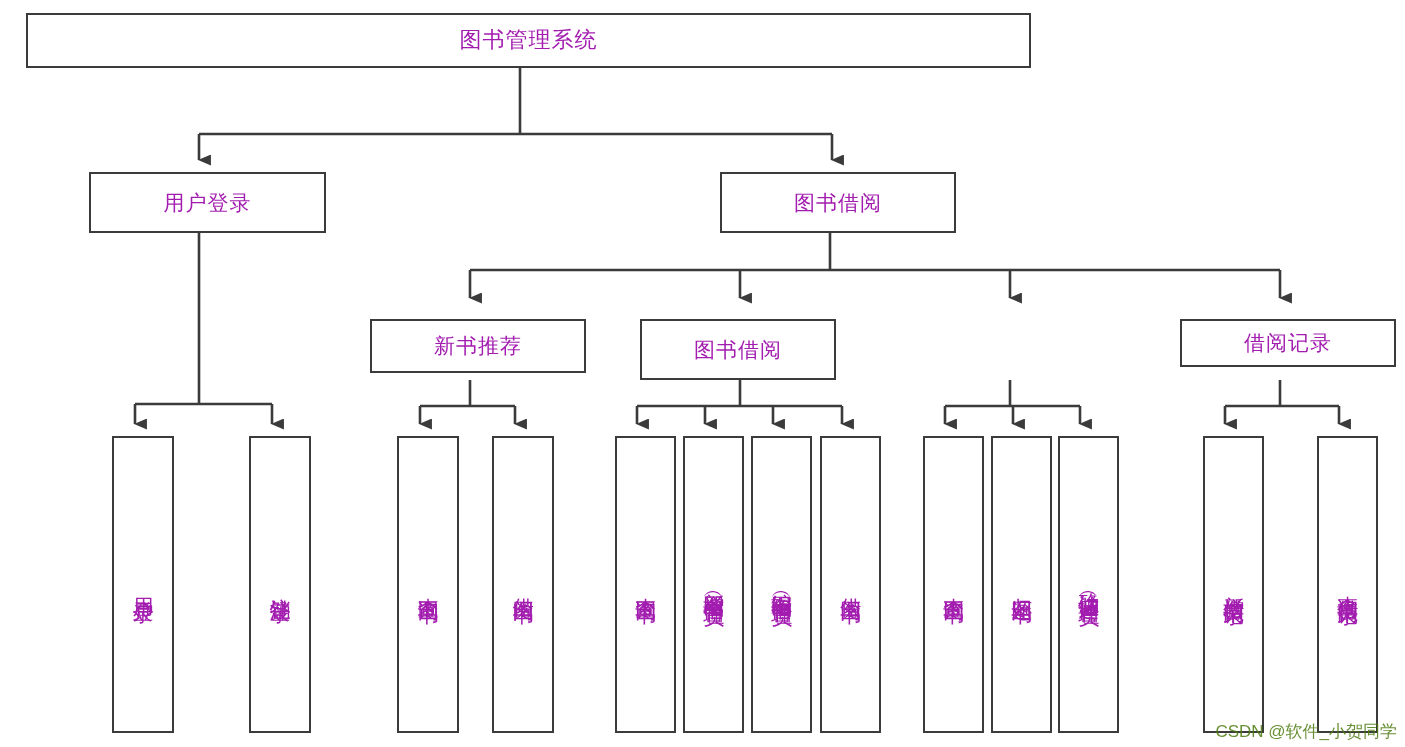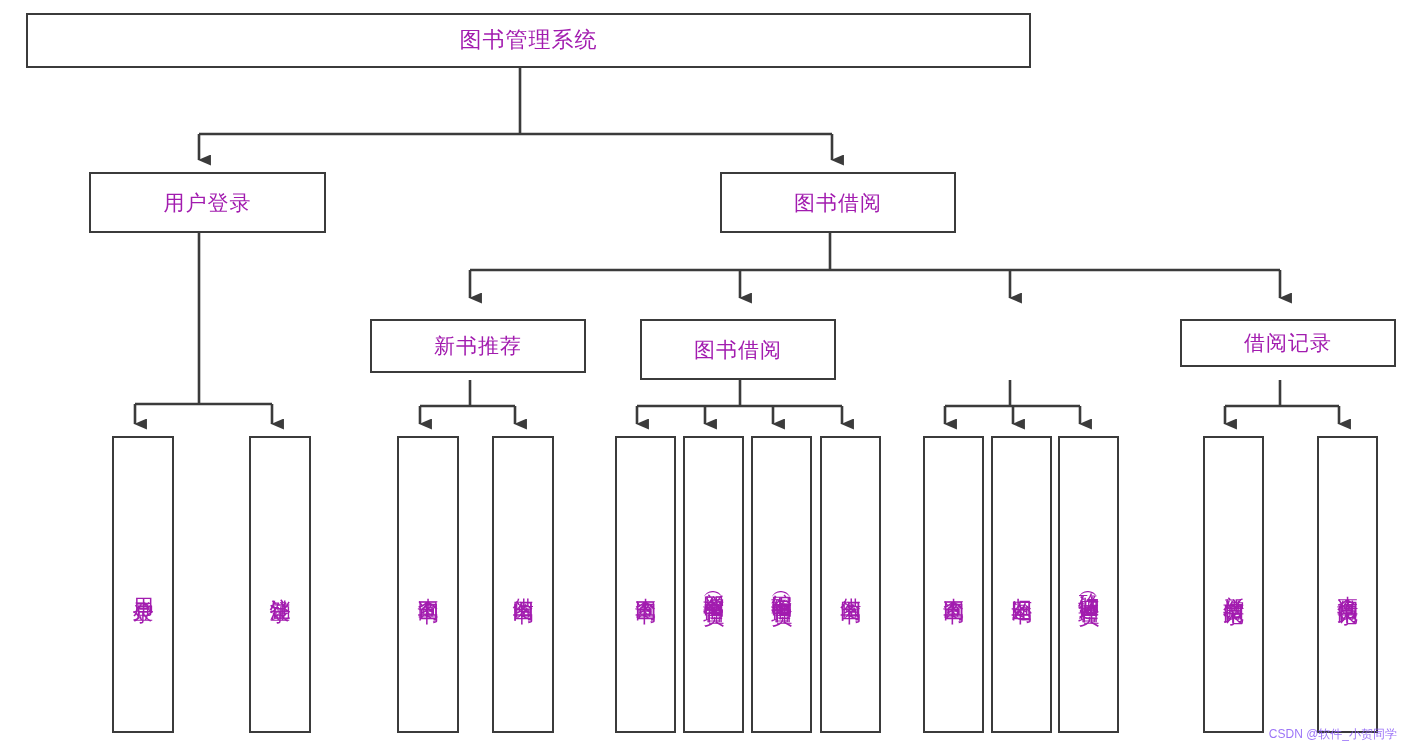--- a/index.html
+++ b/index.html
@@ -51,22 +51,22 @@
     white-space: nowrap;
     text-align: center;
   }
   .node-root .label {
     font-size: 22px;
   }
   .watermark {
     position: absolute;
     right: 8px;
     bottom: 4px;
-    font-size: 12px;
-    color: #8b5cf6;
+    font-size: 17px;
+    color: #4d7c0f;
     z-index: 5;
     white-space: nowrap;
     opacity: 0.85;
   }
 </style>
 </head>
 <body>
 
 <div id="canvas">
 

